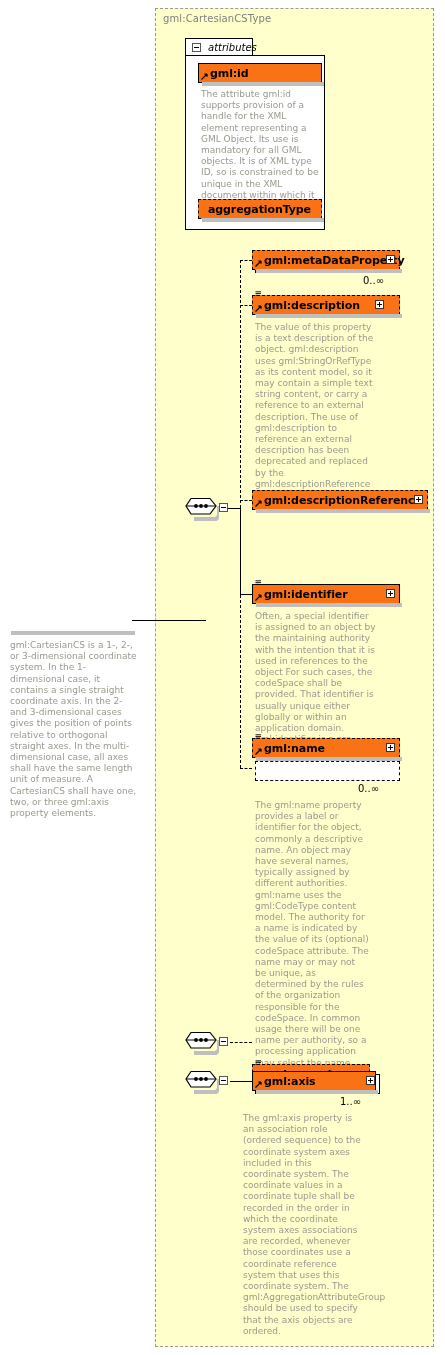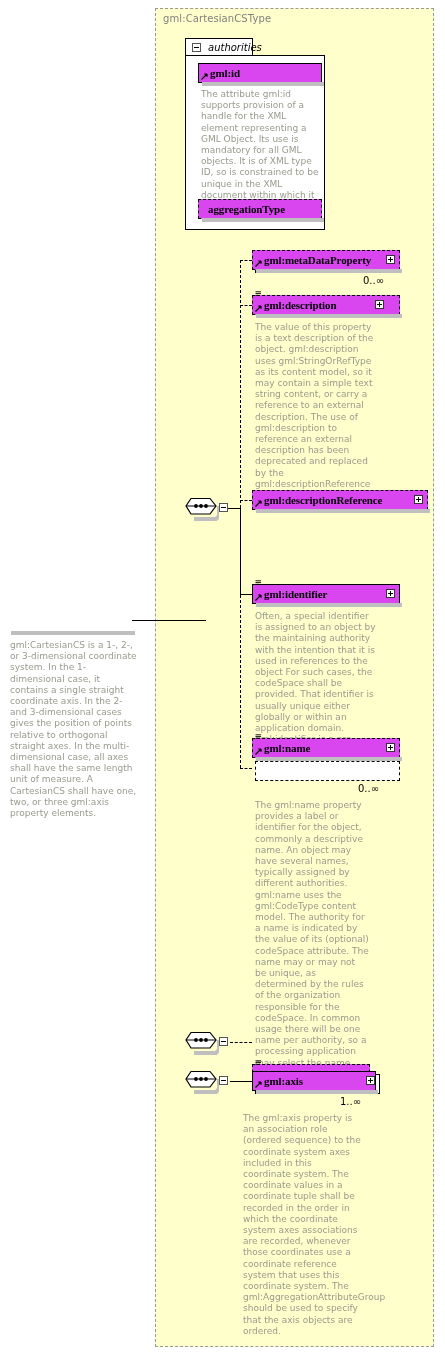--- a/index.html
+++ b/index.html
@@ -84,23 +84,22 @@
     content: "";
     position: absolute;
     left: 3px; top: 1px;
     width: 1px; height: 5px;
     background: #000;
   }
 
   
   .node {
     position: absolute;
-    background: #d946ef;
+    background: #f97316;
     height: 20px;
-    font-family: Liberation Serif, serif;
   }
   .node.solid  { border: 1px solid #000000; }
   .node.dashed { border: 1px dashed #000000; }
   .node .shadow {
     position: absolute;
     left: 3px; top: 100%;
     height: 4px;
     width: 100%;
     background: #bfbfbf;
   }
@@ -188,21 +187,21 @@
 </head>
 <body>
 
 <div id="root">
 
   <div class="type-box"></div>
   <div class="type-title">gml:CartesianCSType</div>
 
   <div class="attr-tab">
     <span class="minus-sq" style="left:6px; top:4px;"></span>
-    <span class="lbl">authorities</span>
+    <span class="lbl">attributes</span>
   </div>
   <div class="attr-body"></div>
 
   <div class="node solid" style="left:198px; top:63px; width:124px;">
     <span class="shadow"></span>
     <svg class="arrow-in" viewBox="0 0 7 7">
       <path d="M0.5 6.5 L6 1 M6 1 L3.2 1 M6 1 L6 3.8" stroke="#000" stroke-width="1.2" fill="none"></path>
     </svg>
     <span class="nlabel">gml:id</span>
   </div>

